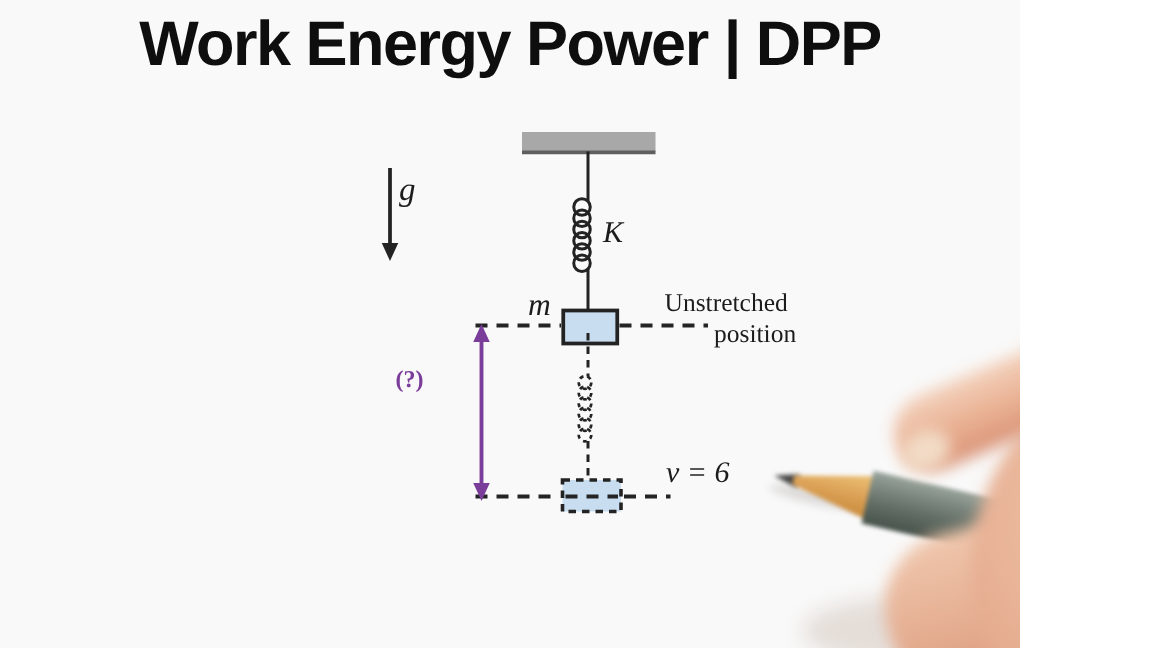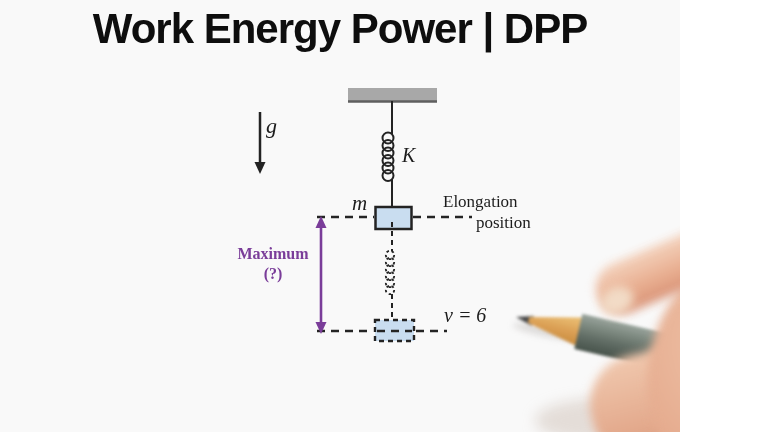--- a/index.html
+++ b/index.html
@@ -153,25 +153,24 @@
     <g>
       <line x1="321" y1="223" x2="321" y2="327" stroke="#7a3d99" stroke-width="2.6"></line>
       <polygon points="321,216 315.5,228 326.5,228" fill="#7a3d99"></polygon>
       <polygon points="321,334 315.5,322 326.5,322" fill="#7a3d99"></polygon>
     </g>
   </svg>
 
   <div class="label math" id="g-label">g</div>
   <div class="label math" id="k-label">K</div>
   <div class="label math" id="m-label">m</div>
-  <div class="label" id="unstretched-1">Elongation</div>
+  <div class="label" id="unstretched-1">Unstretched</div>
   <div class="label" id="unstretched-2">position</div>
   <div class="label math" id="v-label">v = 6</div>
   <div class="elongation">
-    <div>Maximum</div>
     <div>(?)</div>
   </div>
 
   <div class="photo">
     <div class="tip-shadow"></div>
     <div class="hand-shadow"></div>
     <div class="pencil">
       <div class="pencil-graphite"></div>
       <div class="pencil-wood"></div>
       <div class="pencil-body"></div>

